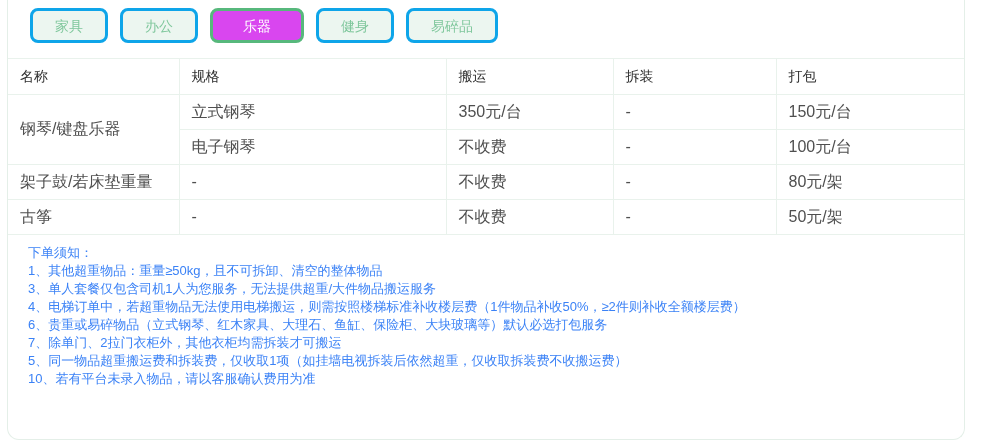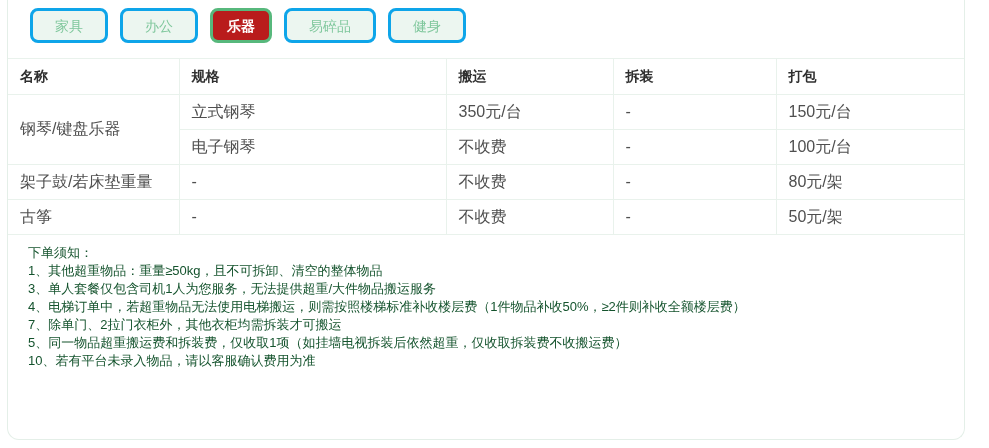--- a/index.html
+++ b/index.html
@@ -33,74 +33,74 @@
     border-radius: 8px;
     background: #ecf6f0;
     border: 3px solid #0ea5e9;
     color: #7fc79c;
     font-size: 14px;
     font-family: inherit;
     cursor: pointer;
     white-space: nowrap;
   }
   .tab.active {
-    background: #b91c1c;
+    background: #d946ef;
     border-color: #57b87c;
     color: #ffffff;
-    font-weight: bold;
-    padding: 0 14px;
+    font-weight: normal;
+    padding: 0 30px;
   }
   table.pricing {
     margin-top: 15px;
     width: 100%;
     border-collapse: collapse;
     table-layout: fixed;
     border-left: hidden;
     border-right: hidden;
   }
   table.pricing th, table.pricing td {
     border: 1px solid #e9f2ec;
     text-align: left;
     padding: 0 6px 0 12px;
     overflow: hidden;
     white-space: nowrap;
   }
   table.pricing th {
     height: 36px;
     font-size: 14px;
     color: #2f2f2f;
-    font-weight: bold;
+    font-weight: normal;
   }
   table.pricing td {
     height: 35px;
     font-size: 16px;
     color: #4f4f4f;
     font-weight: normal;
   }
   .notes {
     padding: 9px 20px 0 20px;
     font-size: 13px;
-    color: #14532d;
+    color: #3b82f6;
   }
   .note-line {
     line-height: 18px;
     white-space: nowrap;
   }
 </style>
 </head>
 <body>
 
 <div class="card">
 
   <div class="tabs">
       <button class="tab">家具</button>
       <button class="tab">办公</button>
       <button class="tab active">乐器</button>
+      <button class="tab">健身</button>
       <button class="tab">易碎品</button>
-      <button class="tab">健身</button>
     </div>
 
   <table class="pricing">
     <colgroup>
       <col style="width:171px">
       <col style="width:267px">
       <col style="width:167px">
       <col style="width:163px">
       <col style="width:190px">
     </colgroup>
@@ -143,19 +143,20 @@
         </tr>
       </tbody>
   </table>
 
   <div class="notes">
     <div class="note-line">下单须知：</div>
     <div>
         <div class="note-line">1、其他超重物品：重量≥50kg，且不可拆卸、清空的整体物品</div>
         <div class="note-line">3、单人套餐仅包含司机1人为您服务，无法提供超重/大件物品搬运服务</div>
         <div class="note-line">4、电梯订单中，若超重物品无法使用电梯搬运，则需按照楼梯标准补收楼层费（1件物品补收50%，≥2件则补收全额楼层费）</div>
+        <div class="note-line">6、贵重或易碎物品（立式钢琴、红木家具、大理石、鱼缸、保险柜、大块玻璃等）默认必选打包服务</div>
         <div class="note-line">7、除单门、2拉门衣柜外，其他衣柜均需拆装才可搬运</div>
         <div class="note-line">5、同一物品超重搬运费和拆装费，仅收取1项（如挂墙电视拆装后依然超重，仅收取拆装费不收搬运费）</div>
         <div class="note-line">10、若有平台未录入物品，请以客服确认费用为准</div>
       </div>
   </div>
 
 </div>
 
 </body></html>

